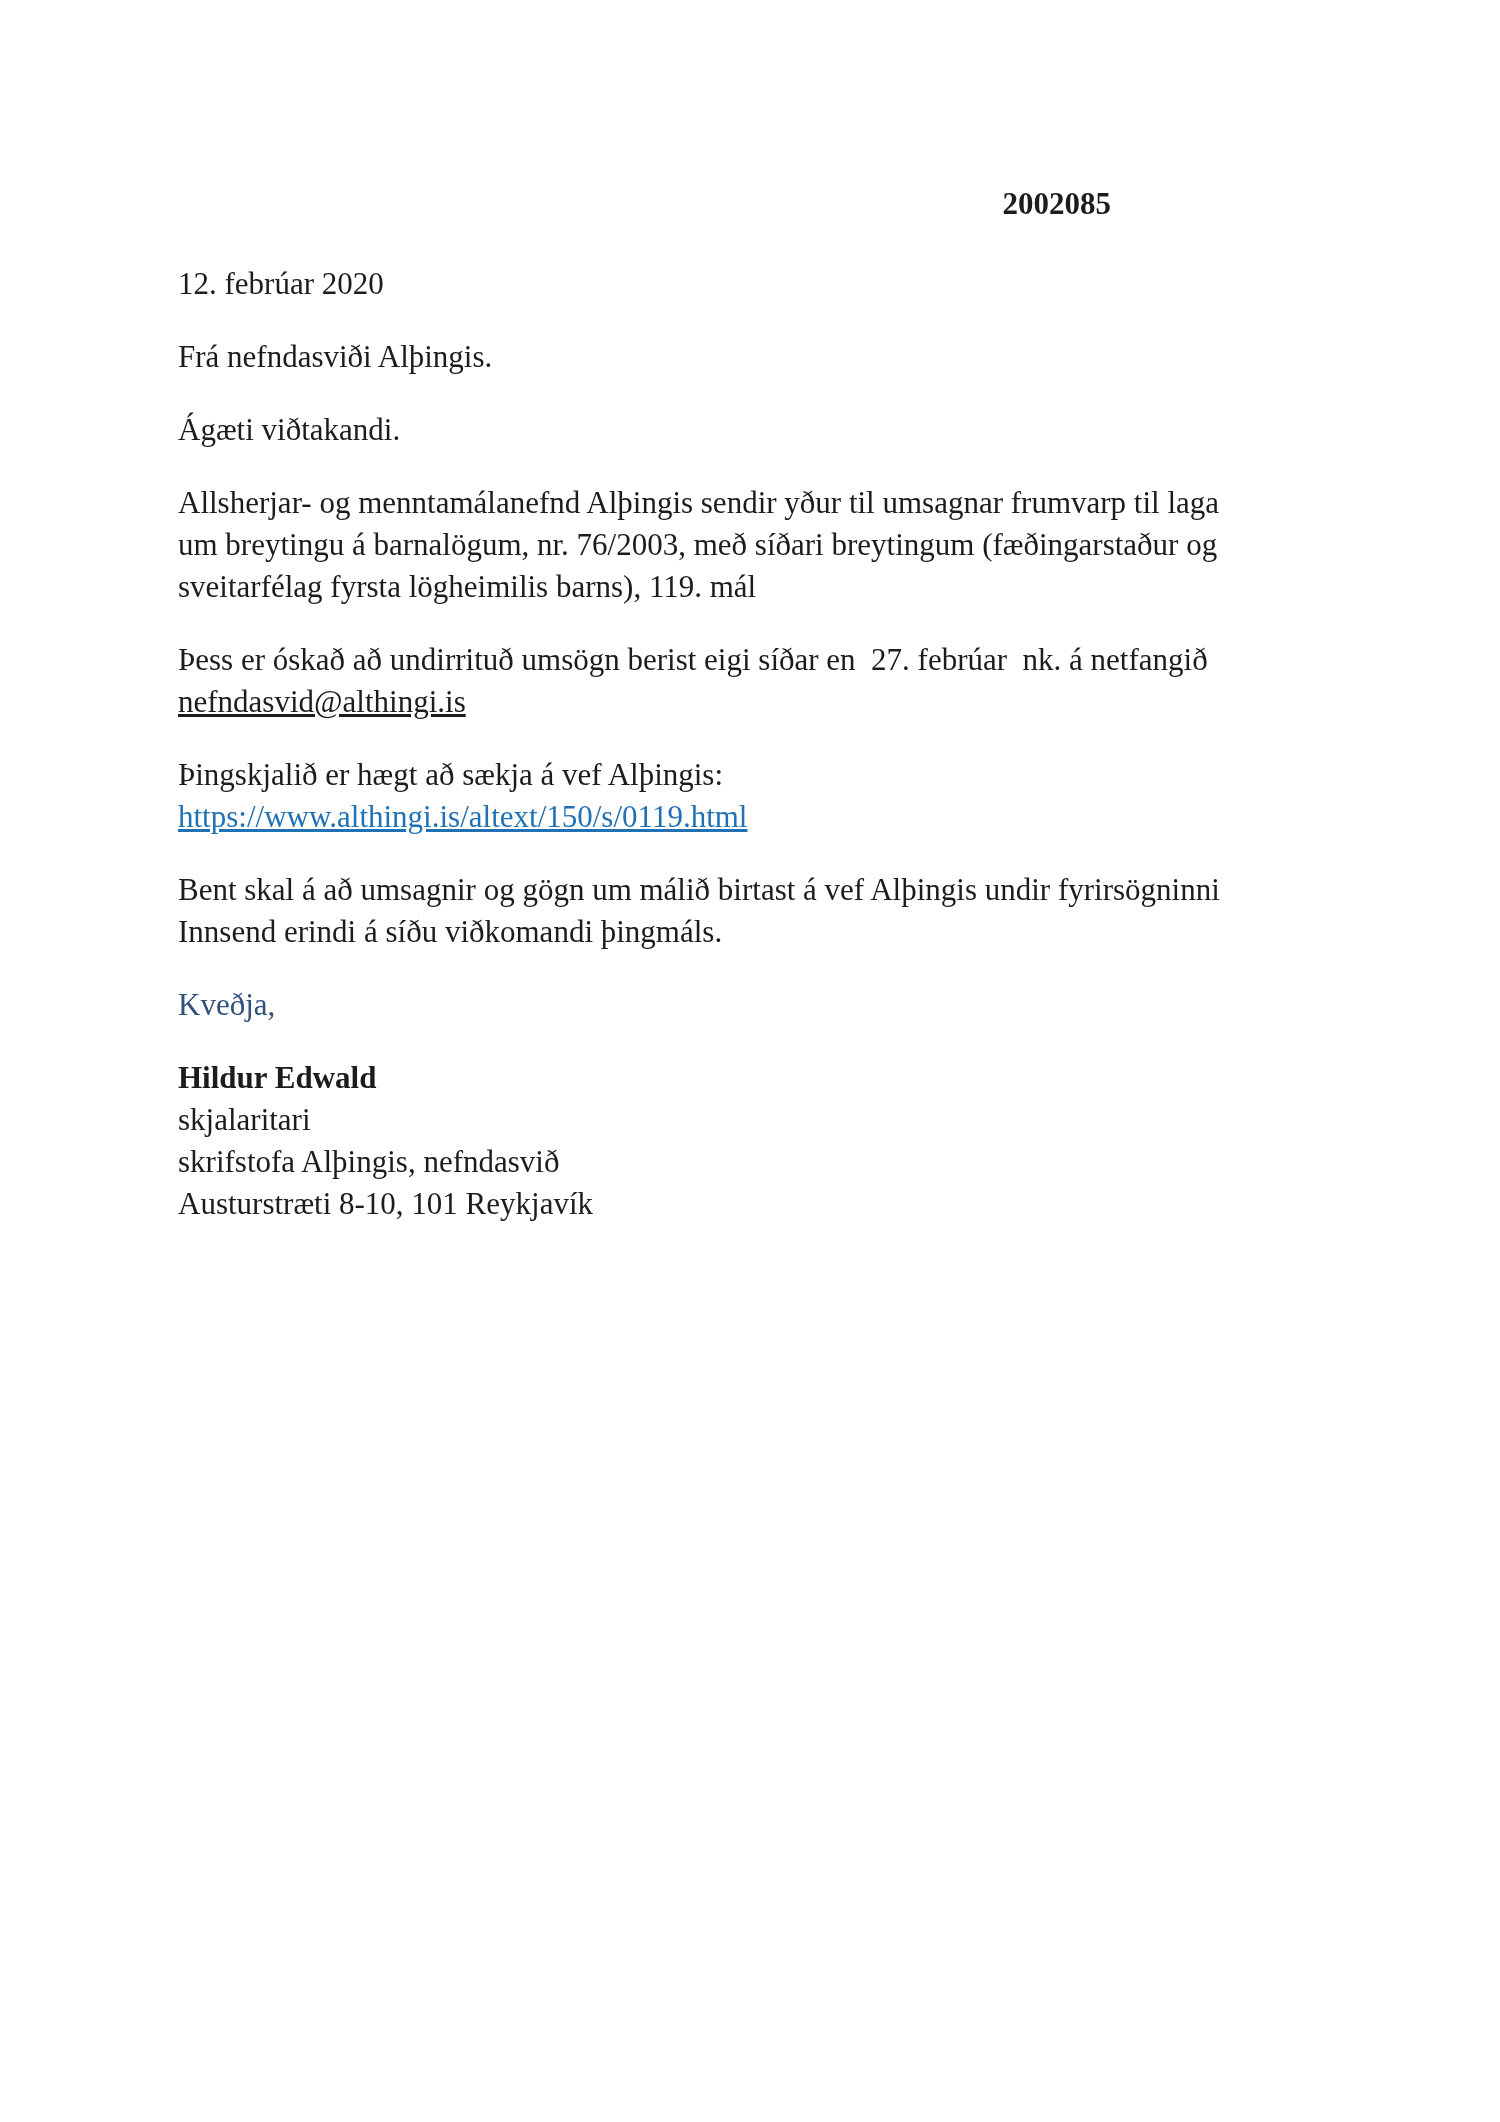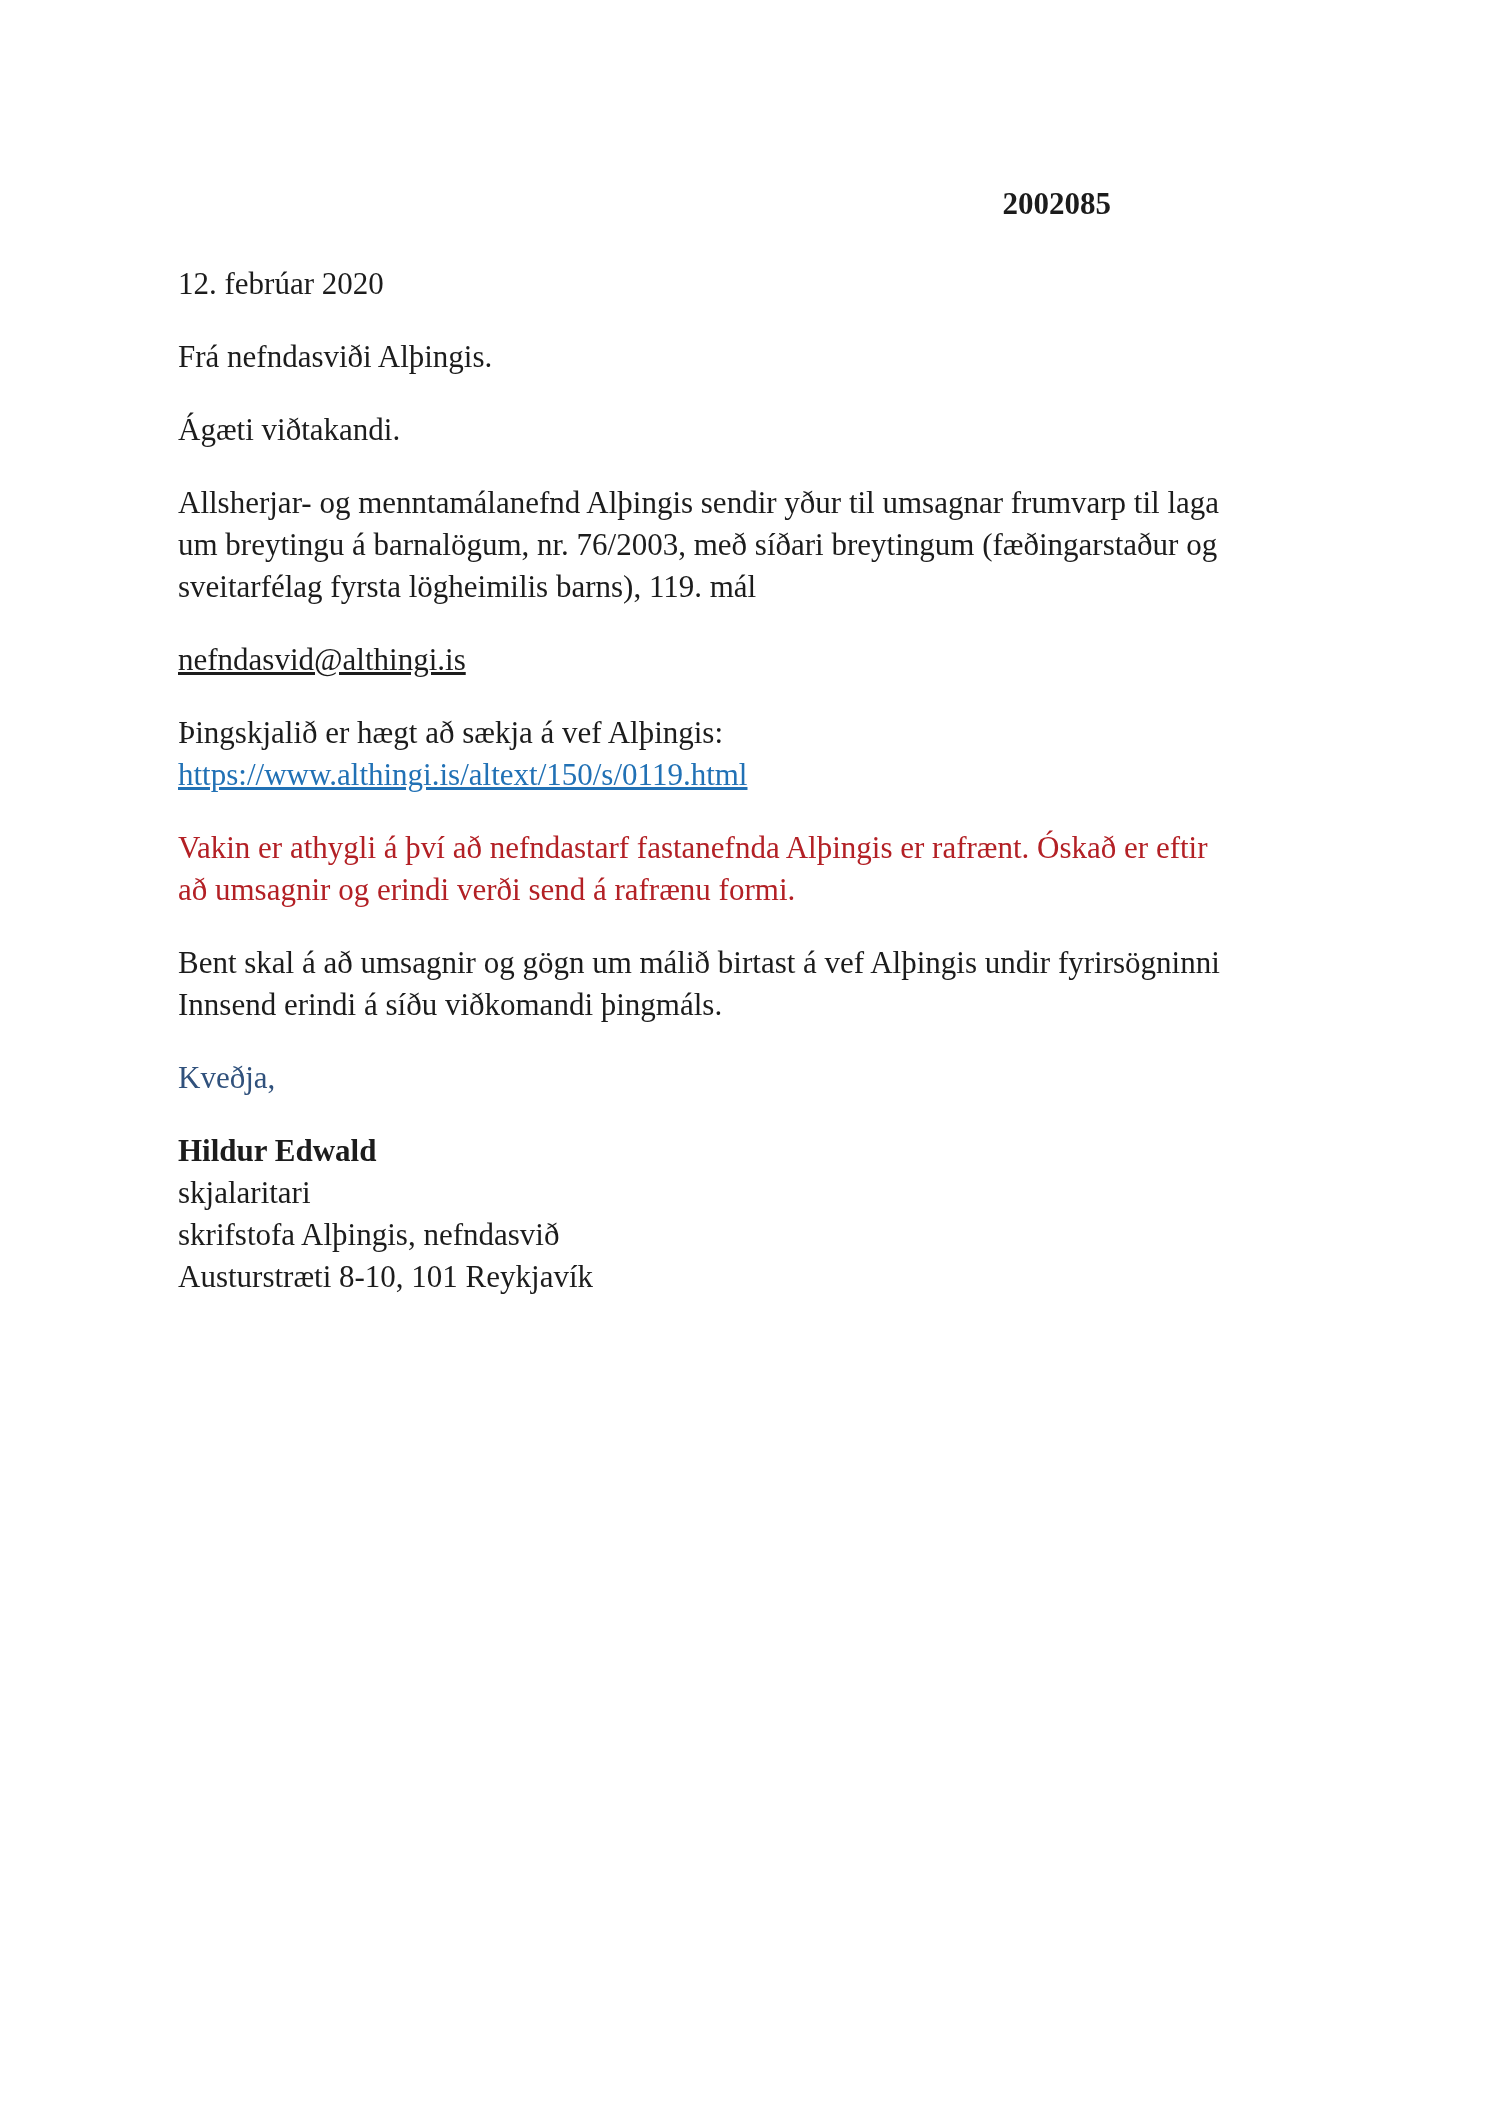--- a/index.html
+++ b/index.html
@@ -57,33 +57,30 @@
 
   <div class="para line">Ágæti viðtakandi.</div>
 
   <div class="para">
     <div class="line">Allsherjar- og menntamálanefnd Alþingis sendir yður til umsagnar frumvarp til laga</div>
     <div class="line">um breytingu á barnalögum, nr. 76/2003, með síðari breytingum (fæðingarstaður og</div>
     <div class="line">sveitarfélag fyrsta lögheimilis barns), 119. mál</div>
   </div>
 
   <div class="para">
+    <div class="line">Þess er óskað að undirrituð umsögn berist eigi síðar en  27. febrúar  nk. á netfangið</div>
     <div class="line"><a class="link-plain">nefndasvid@althingi.is</a></div>
   </div>
 
 
   <div class="para">
     <div class="line">Þingskjalið er hægt að sækja á vef Alþingis:</div>
     <div class="line"><a class="link-blue">https://www.althingi.is/altext/150/s/0119.html</a></div>
   </div>
 
-  <div class="para red-text">
-    <div class="line">Vakin er athygli á því að nefndastarf fastanefnda Alþingis er rafrænt. Óskað er eftir</div>
-    <div class="line">að umsagnir og erindi verði send á rafrænu formi.</div>
-  </div>
 
   <div class="para">
     <div class="line">Bent skal á að umsagnir og gögn um málið birtast á vef Alþingis undir fyrirsögninni</div>
     <div class="line">Innsend erindi á síðu viðkomandi þingmáls.</div>
   </div>
 
 
   <div class="para line closing">Kveðja,</div>
 
   <div class="para">

